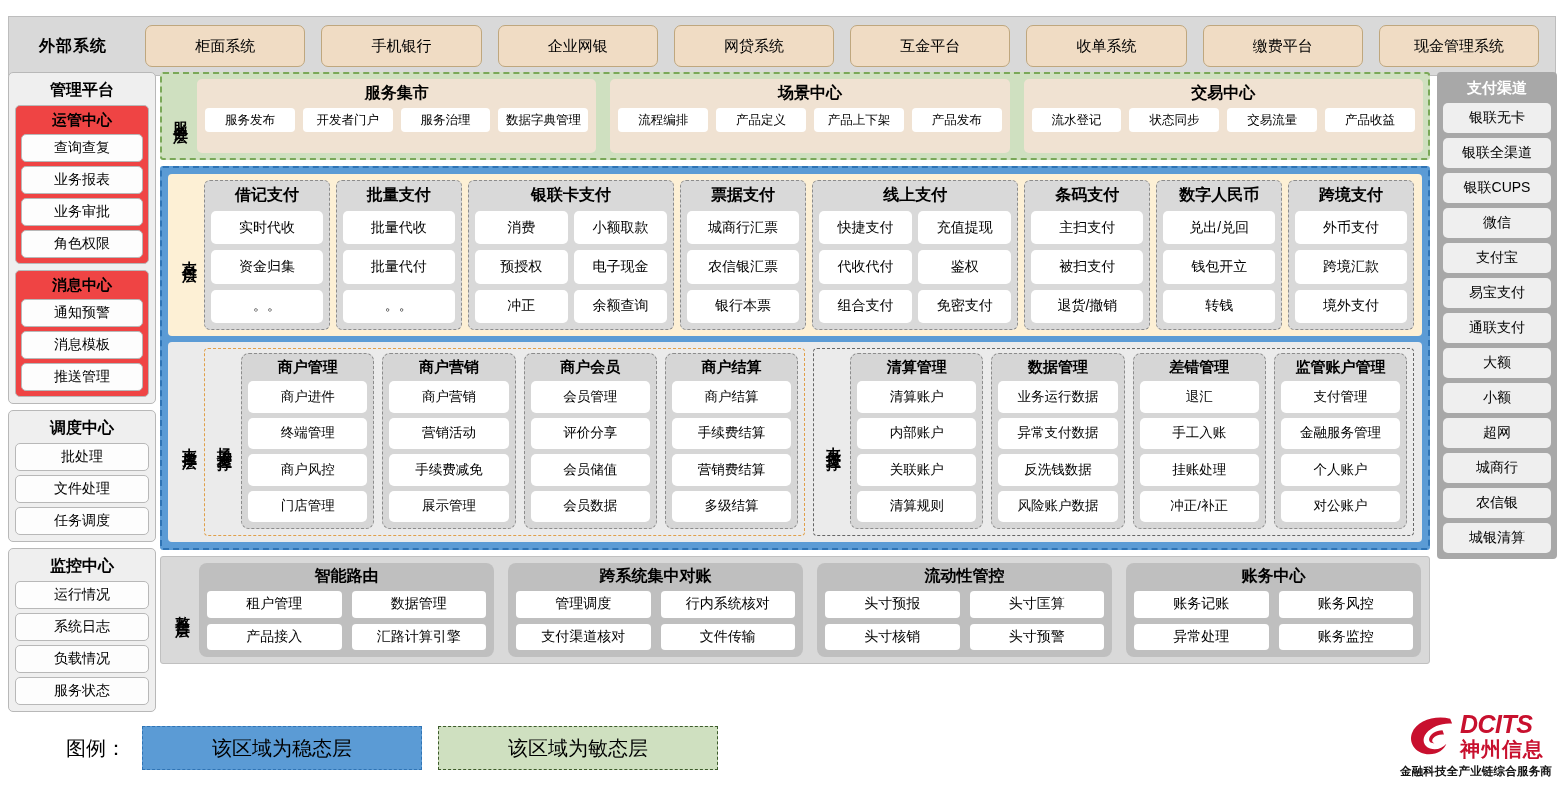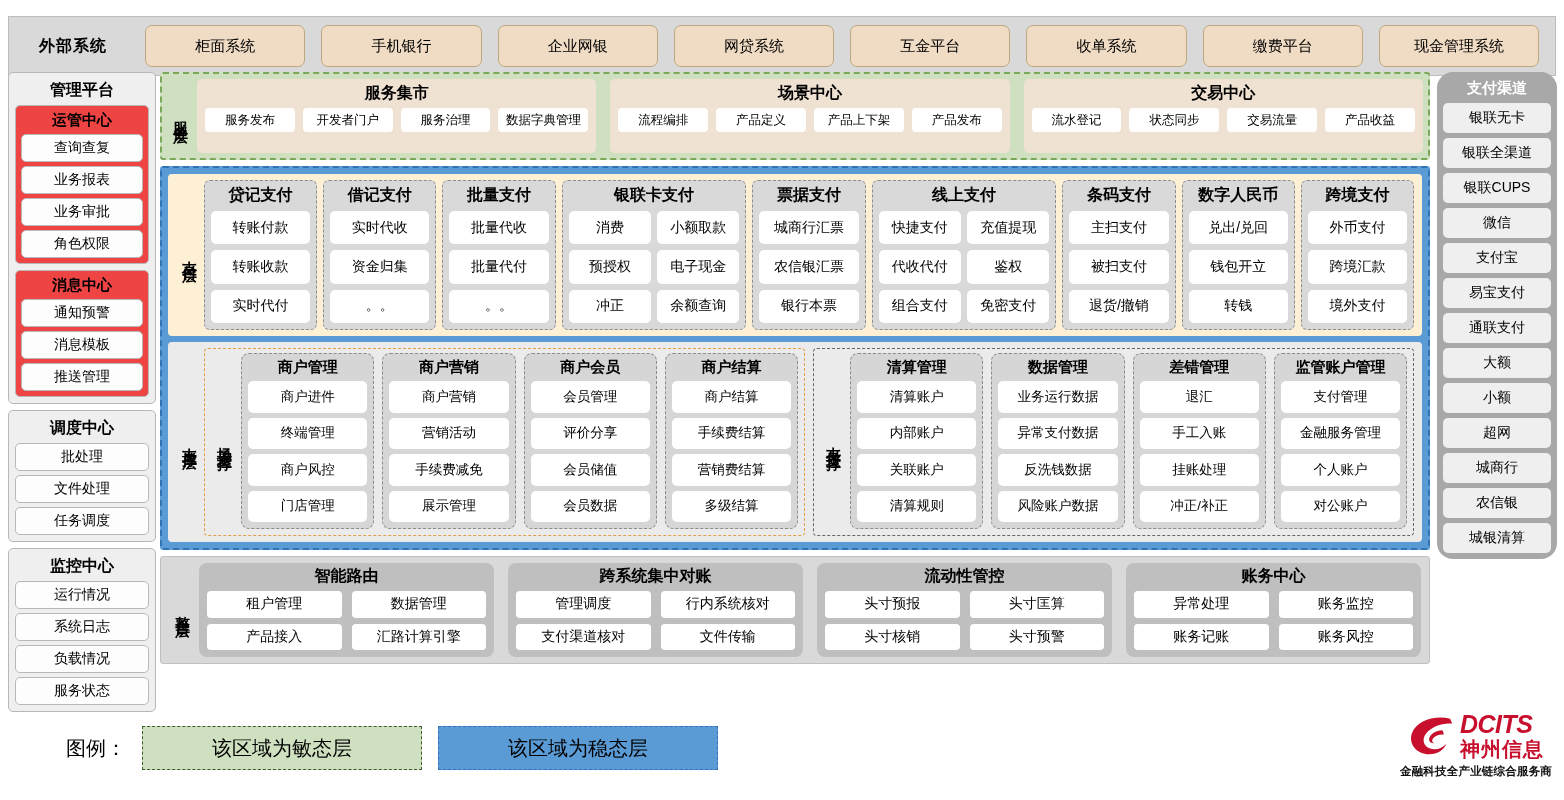--- a/index.html
+++ b/index.html
@@ -53,21 +53,21 @@
   .lbtn{
     background:#fdfdfd;border:1px solid #b8b8b8;border-radius:5px;
     height:26px;display:flex;align-items:center;justify-content:center;
     font-size:14px;margin-bottom:4px;
   }
   .lbtn:last-child{margin-bottom:0;}
 
   
   .right-col{
     position:absolute;left:1437px;top:72px;width:120px;
-    background:#a8a8a8;border-radius:16px;padding:4px 6px 6px 6px;
+    background:#a8a8a8;border-radius:4px;padding:4px 6px 6px 6px;
     box-sizing:border-box;
   }
   .right-title{
     text-align:center;font-weight:bold;font-size:15px;color:#fff;padding:3px 0 5px 0;
   }
   .rbtn{
     background:#efefef;border-radius:5px;height:30px;
     display:flex;align-items:center;justify-content:center;
     font-size:14px;margin-bottom:5px;
   }
@@ -315,34 +315,20 @@
           </div>
         </div>
     </div>
 
     <div class="stable">
 
       <div class="pay-layer">
         <div class="vlabel">支付层</div>
         <div class="pay-cols" id="pay-cols">
             <div class="paycol w1">
-              <div class="paycol-title">贷记支付</div>
-              <div class="paycol-body">
-                <div class="payrow">
-                  <div class="paychip">转账付款</div>
-                </div>
-                <div class="payrow">
-                  <div class="paychip">转账收款</div>
-                </div>
-                <div class="payrow">
-                  <div class="paychip">实时代付</div>
-                </div>
-              </div>
-            </div>
-            <div class="paycol w1">
               <div class="paycol-title">借记支付</div>
               <div class="paycol-body">
                 <div class="payrow">
                   <div class="paychip">实时代收</div>
                 </div>
                 <div class="payrow">
                   <div class="paychip">资金归集</div>
                 </div>
                 <div class="payrow">
                   <div class="paychip">。。</div>
@@ -585,38 +571,38 @@
               <div class="int-row">
                 <div class="int-chip">头寸核销</div>
                 <div class="int-chip">头寸预警</div>
               </div>
             </div>
           </div>
           <div class="int-card">
             <div class="int-card-title">账务中心</div>
             <div class="int-body">
               <div class="int-row">
+                <div class="int-chip">账务记账</div>
+                <div class="int-chip">账务风控</div>
+              </div>
+              <div class="int-row">
                 <div class="int-chip">异常处理</div>
                 <div class="int-chip">账务监控</div>
               </div>
-              <div class="int-row">
-                <div class="int-chip">账务记账</div>
-                <div class="int-chip">账务风控</div>
-              </div>
             </div>
           </div>
         </div>
     </div>
 
   </div>
 
   <div class="legend">
     <div class="legend-label">图例：</div>
+    <div class="legend-chip legend-stable">该区域为稳态层</div>
     <div class="legend-chip legend-agile">该区域为敏态层</div>
-    <div class="legend-chip legend-stable">该区域为稳态层</div>
   </div>
 
   <div class="logo">
     <div class="logo-main">
       <svg class="logo-mark" viewBox="0 0 100 92">
         <path d="M88 10 C56 2 18 14 8 40 C0 62 18 84 44 84 C62 84 76 74 80 62 C72 72 58 76 46 72 C32 67 28 52 38 40 C50 26 72 18 92 20 Z" fill="#c8102e"></path>
         <path d="M70 30 C52 30 38 40 36 52 C35 60 42 66 52 64 C44 62 42 56 46 50 C52 42 64 38 76 40 Z" fill="#ffffff"></path>
         <path d="M72 34 C58 34 46 42 44 52 C43 58 48 62 55 61 C50 59 49 55 52 51 C57 45 66 42 75 43 Z" fill="#c8102e"></path>
       </svg>
       <div class="logo-words">

